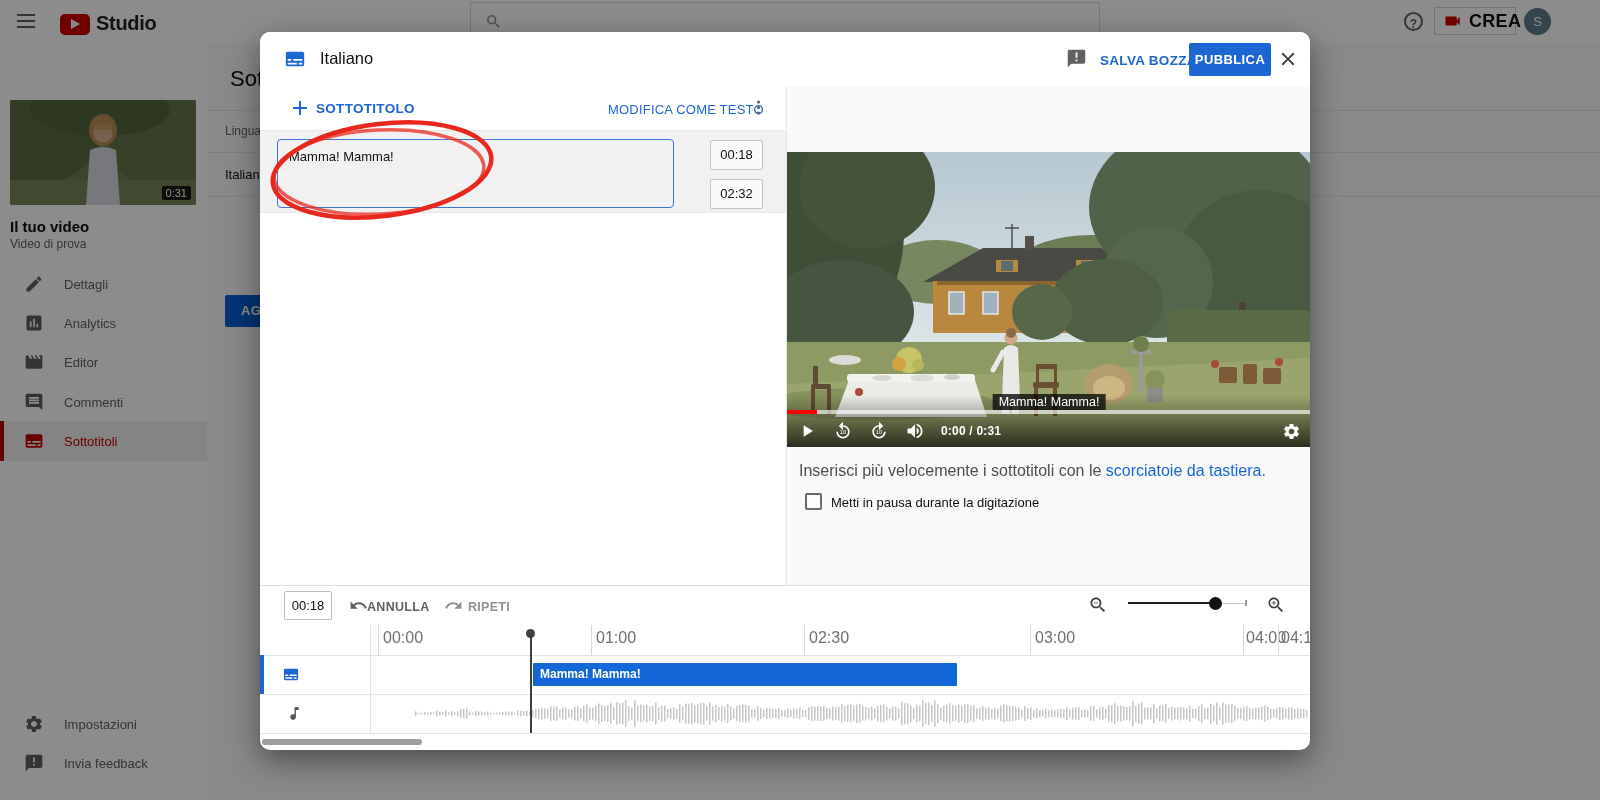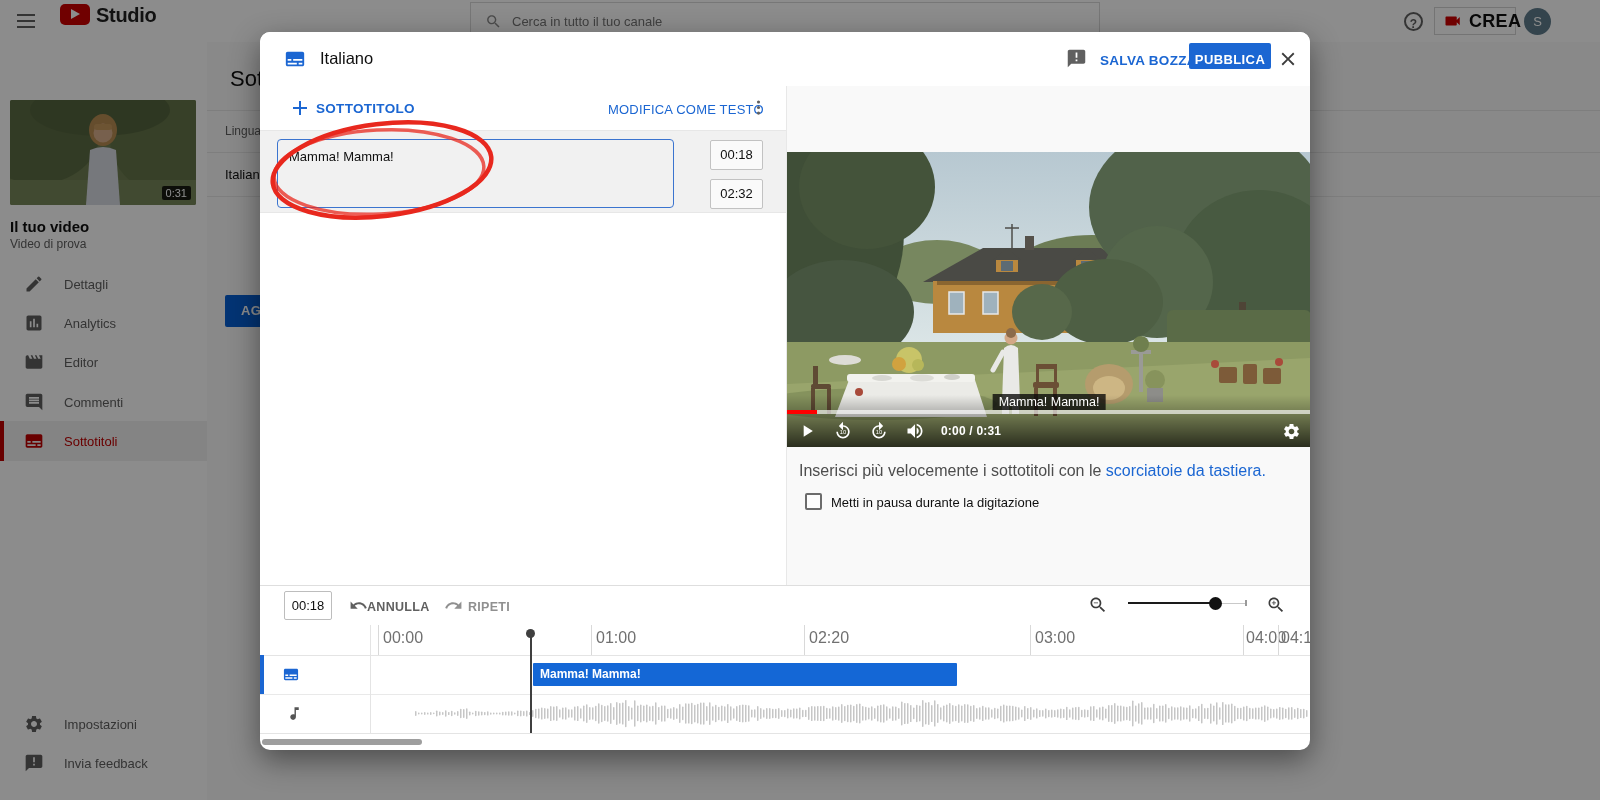--- a/index.html
+++ b/index.html
@@ -27,33 +27,32 @@
 <body>
 
 <div class="abs" style="inset:0;z-index:1">
 
   <div class="abs" style="left:0;top:0;width:1600px;height:42px;background:#fff">
     <div class="abs" style="left:17px;top:14px;width:18px;height:14px">
       <div style="height:2px;background:#606060;margin-bottom:4px"></div>
       <div style="height:2px;background:#606060;margin-bottom:4px"></div>
       <div style="height:2px;background:#606060"></div>
     </div>
-    <div class="abs" style="left:60px;top:4px;display:flex;align-items:flex-start">
+    <div class="abs" style="left:60px;top:12px;display:flex;align-items:flex-end">
       <span style="display:inline-block;width:30px;height:21px;background:#c00;border-radius:5px;position:relative">
         <span style="position:absolute;left:11px;top:5px;width:0;height:0;border-left:9px solid #fff;border-top:5.5px solid transparent;border-bottom:5.5px solid transparent"></span>
       </span>
       <span style="margin-left:6px;font-size:20px;font-weight:bold;color:#1f1f1f;letter-spacing:-.3px">Studio</span>
     </div>
     <div class="abs" style="left:470px;top:2px;width:630px;height:38px;background:#fff;border:1px solid #d9d9d9;display:flex;align-items:center">
       <span style="margin-left:14px">
         <svg width="17" height="17" viewBox="0 0 24 24" fill="#8a8a8a">
             <path d="M15.5 14h-.79l-.28-.27C15.41 12.59 16 11.11 16 9.5 16 5.91 13.09 3 9.5 3S3 5.91 3 9.5 5.91 16 9.5 16c1.61 0 3.09-.59 4.23-1.57l.27.28v.79l5 4.99L20.49 19l-4.99-5zm-6 0C7.01 14 5 11.99 5 9.5S7.01 5 9.5 5 14 7.01 14 9.5 11.99 14 9.5 14z"></path>
           </svg>
       </span>
-      <input style="border: 0px; outline: 0px; margin-left: 10px; font-size: 13px; color: rgb(48, 48, 48); width: 560px; font-family: &quot;Liberation Sans&quot;, sans-serif; background: transparent;" placeholder="Cerca in tutto il tuo canale">
     </div>
     <div class="abs" style="left:1404px;top:12px;width:19px;height:19px;border:2px solid #606060;border-radius:50%;text-align:center">
       <span style="font-size:12px;font-weight:bold;color:#606060;line-height:15px">?</span>
     </div>
     <div class="abs" style="left:1434px;top:7px;width:82px;height:28px;border:1px solid #d3d3d3;display:flex;align-items:center;background:#fff">
       <span style="margin-left:9px">
         <svg width="18" height="14" viewBox="0 0 24 18" fill="#c00">
             <path d="M17 7.5V4c0-.55-.45-1-1-1H3c-.55 0-1 .45-1 1v10c0 .55.45 1 1 1h13c.55 0 1-.45 1-1v-3.5l4 4v-11l-4 4z"></path>
           </svg>
       </span>
@@ -174,21 +173,21 @@
           <path d="M20 4H4c-1.1 0-2 .9-2 2v12c0 1.1.9 2 2 2h16c1.1 0 2-.9 2-2V6c0-1.1-.9-2-2-2zM4 12h4v2H4v-2zm10 6H4v-2h10v2zm6 0h-4v-2h4v2zm0-4H10v-2h10v2z"></path>
         </svg>
     </span>
     <span class="abs" style="left:60px;top:17px;font-size:16.5px;color:#0f0f0f">Italiano</span>
     <span class="abs" style="left:806px;top:16px">
       <svg viewBox="0 0 24 24" width="21" height="21" fill="#606060">
           <path d="M20 2H4c-1.1 0-2 .9-2 2v18l4-4h14c1.1 0 2-.9 2-2V4c0-1.1-.9-2-2-2zm-7 9h-2V5h2v6zm0 4h-2v-2h2v2z"></path>
         </svg>
     </span>
     <span class="abs blue" style="left:840px;top:21px;font-size:13.5px;font-weight:bold;letter-spacing:.3px">SALVA BOZZA</span>
-    <span class="abs btn-blue" style="left:929px;top:11px;width:82px;height:26px;line-height:33px">PUBBLICA</span>
+    <span class="abs btn-blue" style="left:929px;top:11px;width:82px;height:33px;line-height:33px">PUBBLICA</span>
     <span class="abs" style="left:1017px;top:16px">
       <svg viewBox="0 0 24 24" width="22" height="22" fill="#3c3c3c">
           <path d="M19 6.41L17.59 5 12 10.59 6.41 5 5 6.41 10.59 12 5 17.59 6.41 19 12 13.41 17.59 19 19 17.59 13.41 12z"></path>
         </svg>
     </span>
     <div class="hline" style="left:0;top:54px;width:1050px"></div>
   </div>
 
   <div class="abs" style="left:0;top:54px;width:526px;height:44px;background:#fff">
     <span class="abs" style="left:31px;top:13px">
@@ -387,21 +386,21 @@
         <path d="M15.5 14h-.79l-.28-.27C15.41 12.59 16 11.11 16 9.5 16 5.91 13.09 3 9.5 3S3 5.91 3 9.5 5.91 16 9.5 16c1.61 0 3.09-.59 4.23-1.57l.27.28v.79l5 4.99L20.49 19l-4.99-5zm-6 0C7.01 14 5 11.99 5 9.5S7.01 5 9.5 5 14 7.01 14 9.5 11.99 14 9.5 14zM9 7h1v2h2v1h-2v2H9v-2H7V9h2V7z"></path>
       </svg>
   </span>
 
   <div class="abs" style="left:0;top:593px;width:1050px;height:30px">
     <div class="ruler-tick" style="left:118px"></div>
       <span class="ruler-label" style="left:123px;top:4px">00:00</span>
     <div class="ruler-tick" style="left:331px"></div>
       <span class="ruler-label" style="left:336px;top:4px">01:00</span>
     <div class="ruler-tick" style="left:544px"></div>
-      <span class="ruler-label" style="left:549px;top:4px">02:20</span>
+      <span class="ruler-label" style="left:549px;top:4px">02:30</span>
     <div class="ruler-tick" style="left:770px"></div>
       <span class="ruler-label" style="left:775px;top:4px">03:00</span>
     <div class="ruler-tick" style="left:983px"></div>
       <span class="ruler-label" style="left:986px;top:4px">04:00</span>
     <div class="ruler-tick" style="left:1018px"></div>
       <span class="ruler-label" style="left:1021px;top:4px">04:10</span>
   </div>
 
   <div class="hline" style="left:0;top:623px;width:1050px;background:#e4e4e4"></div>
   <div class="hline" style="left:0;top:662px;width:1050px;background:#e9e9e9"></div>

